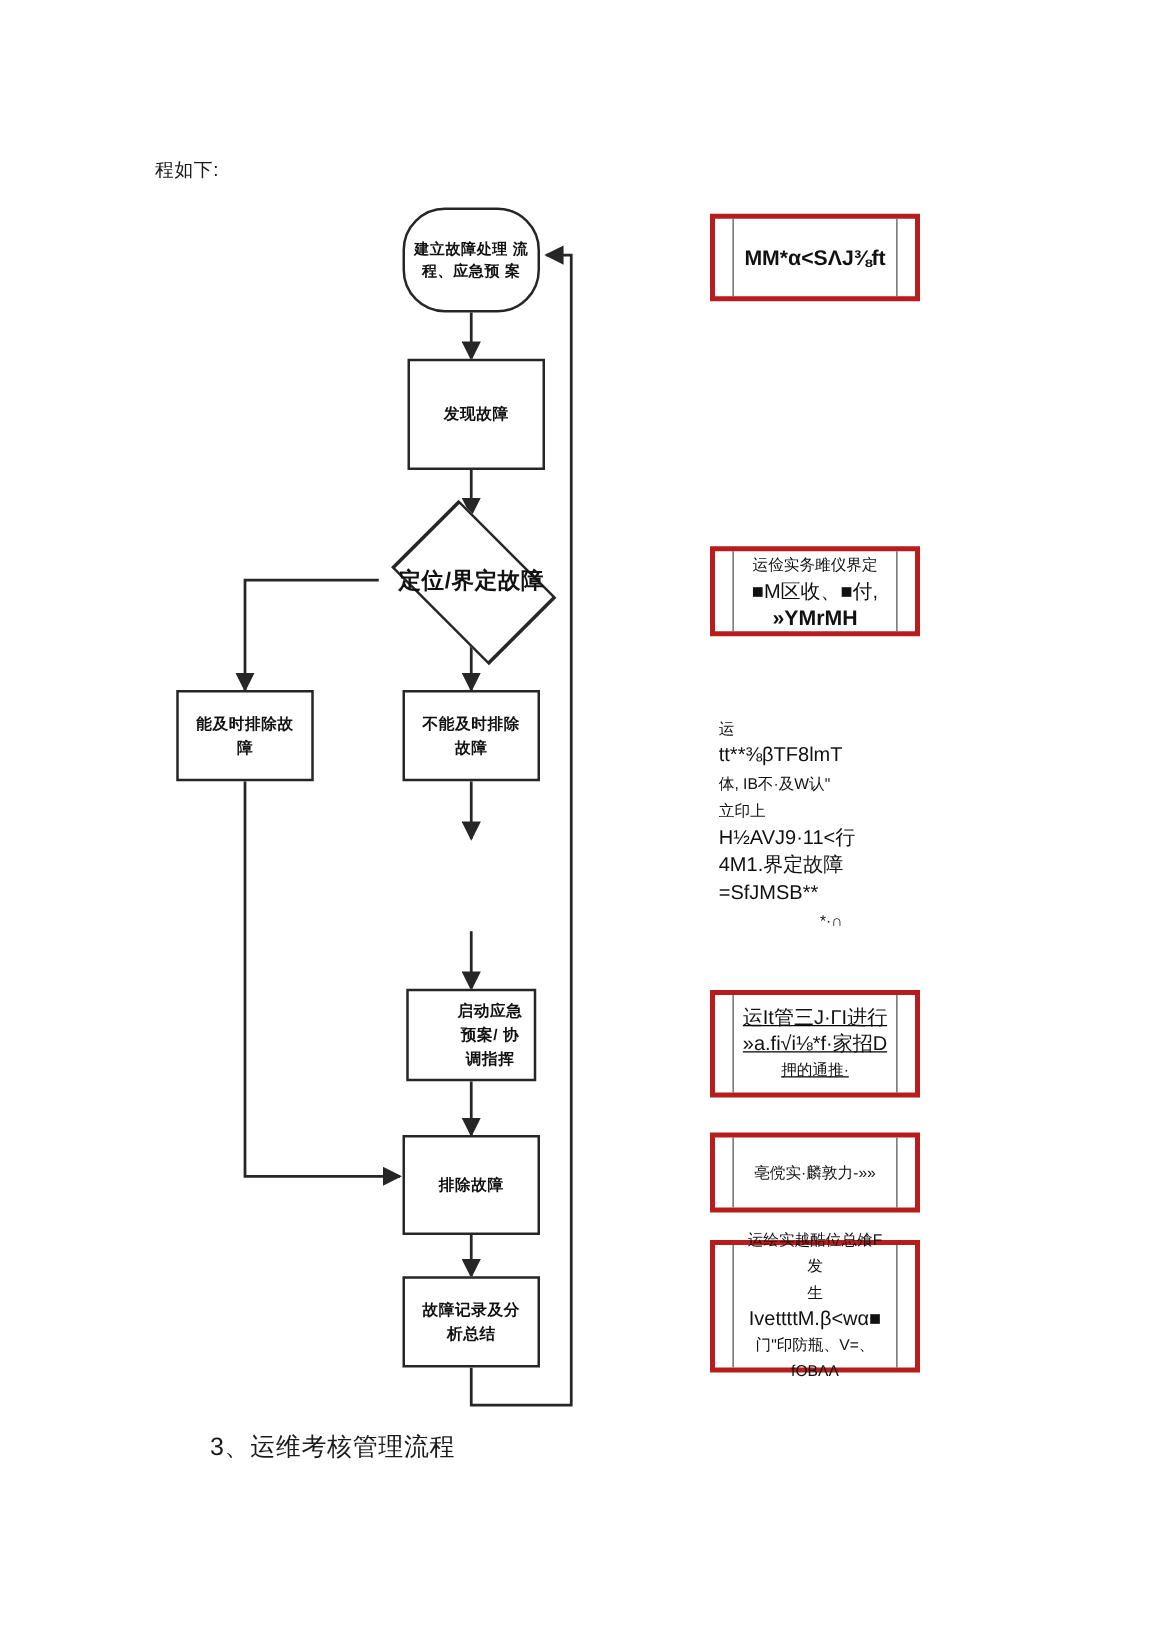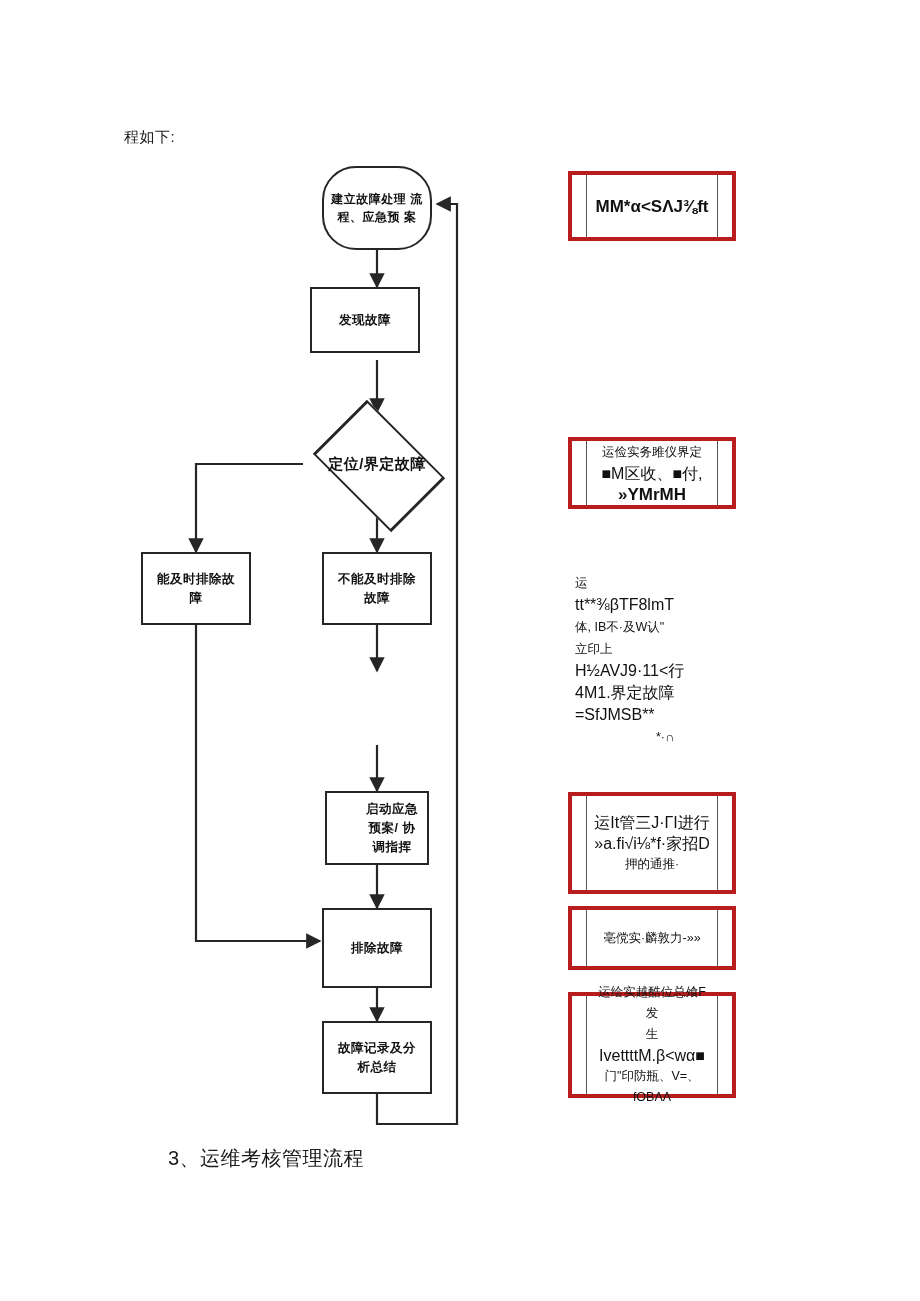--- a/index.html
+++ b/index.html
@@ -97,21 +97,21 @@
     transform: rotate(45deg) scale(1.42, 0.98);
   }
   .decision-text {
     position: absolute;
     left: 0; top: 0;
     width: 150px;
     height: 104px;
     display: flex;
     align-items: center;
     justify-content: center;
-    font-size: 15px;
+    font-size: 18px;
     font-weight: bold;
     letter-spacing: 0.5px;
     color: #111111;
     white-space: nowrap;
   }
 
   
   .anno-box {
     position: absolute;
     box-sizing: border-box;
@@ -195,21 +195,21 @@
   </svg>
 
   <div class="node terminator" style="left:322px; top:166px; width:110px; height:84px;">
     <span class="node-label">
       <span>建立故障处理</span>
       <span>流程、应急预</span>
       <span>案</span>
     </span>
   </div>
 
-  <div class="node" style="left:310px; top:287px; width:110px; height:66px;">
+  <div class="node" style="left:326px; top:287px; width:110px; height:89px;">
     <span class="node-label">
       <span>发现故障</span>
     </span>
   </div>
 
   <div class="decision-wrap" style="left:302px; top:412px;">
     <div class="decision-shape"></div>
     <div class="decision-text">定位/界定故障</div>
   </div>
 
@@ -270,21 +270,21 @@
     <span class="sm">运</span>
     <span class="mid">tt**⅜βTF8lmT</span>
     <span class="sm">体, IB不·及W认"</span>
     <span class="sm">立印上</span>
     <span class="mid">H½AVJ9·11&lt;行</span>
     <span class="mid">4M1.界定故障</span>
     <span class="mid">=SfJMSB**</span>
     <span class="sm center">*·∩</span>
   </div>
 
-  <div class="anno-box" style="left:568px; top:792px; width:168px; height:102px;">
+  <div class="anno-box" style="left:568px; top:792px; width:168px; height:86px;text-decoration:underline;">
     <div class="anno-inner">
       <span class="anno-lines">
         <span class="mid">运It管三J·ΓI进行</span>
         <span class="mid">»a.fi√i⅛*f·家招D</span>
         <span class="sm">押的通推·</span>
       </span>
     </div>
   </div>
 
   <div class="anno-box" style="left:568px; top:906px; width:168px; height:64px;">

